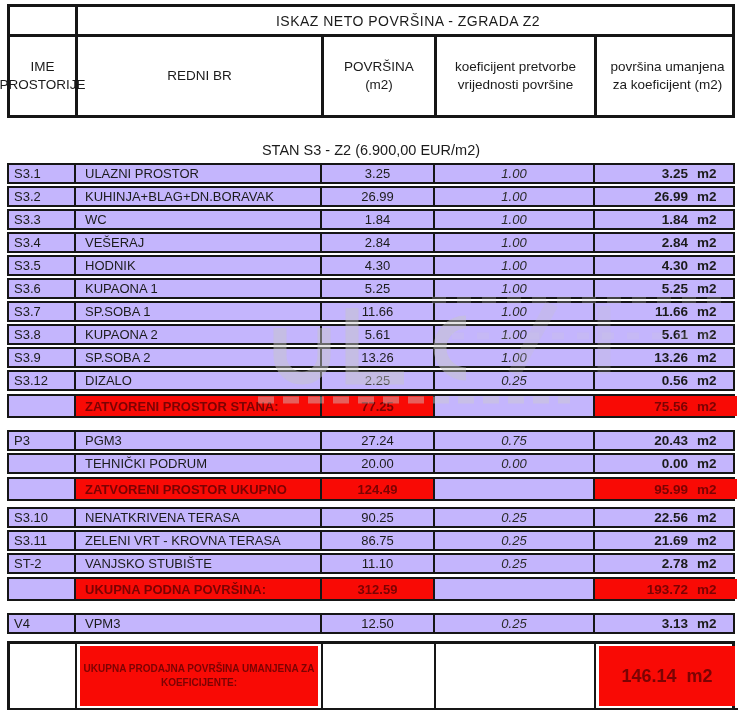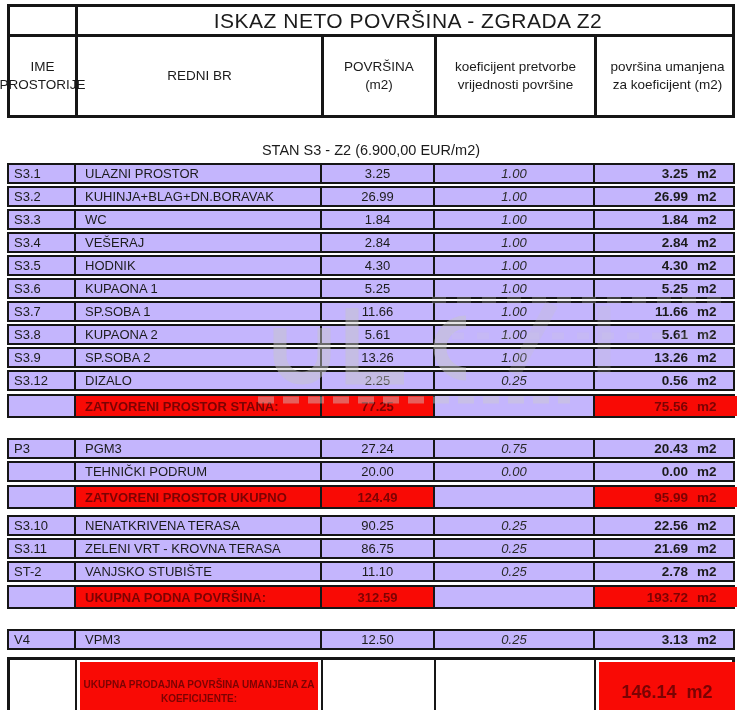--- a/index.html
+++ b/index.html
@@ -12,21 +12,21 @@
     overflow:hidden;
   }
   .content{position:absolute;left:7px;top:4px;width:728px;}
 
   
   .hdr{border:3px solid #161616;}
   .hdr-row{display:grid;grid-template-columns:65px 663px;}
   .hdr-title-cell{
     border-left:3px solid #161616;
     height:27px;display:flex;align-items:center;justify-content:center;
-    font-size:21px;letter-spacing:.5px;
+    font-size:14px;letter-spacing:.5px;
   }
   .hdr-cols{display:grid;grid-template-columns:65px 246px 113px 160px 144px;border-top:3px solid #161616;}
   .hdr-col{
     height:78px;display:flex;align-items:center;justify-content:center;text-align:center;
     font-size:13.5px;line-height:1.35;padding:2px 6px;box-sizing:border-box;
   }
   .hdr-col + .hdr-col{border-left:3px solid #161616;}
 
   
   .section-title{
@@ -35,21 +35,21 @@
   }
 
   
   .rows{margin-top:2px;}
   .row{
     display:grid;grid-template-columns:65px 246px 113px 160px 144px;
     border:2px solid #161616;box-sizing:border-box;
     height:21px;margin-top:2px;background:#c4b5fd;
   }
   .row.summary{height:24px;margin-top:3px;}
-  .row.after-summary{margin-top:20px;}
+  .row.after-summary{margin-top:12px;}
   .row.big-gap{margin-top:6px;}
   .cell{
     display:flex;align-items:center;box-sizing:border-box;
     font-size:13px;overflow:hidden;white-space:nowrap;
   }
   .cell + .cell{border-left:2px solid #161616;}
   .cell.id{padding-left:5px;}
   .cell.name{padding-left:9px;}
   .cell.area{justify-content:center;}
   .cell.coef{justify-content:center;font-style:italic;color:#2a2a2a;}

